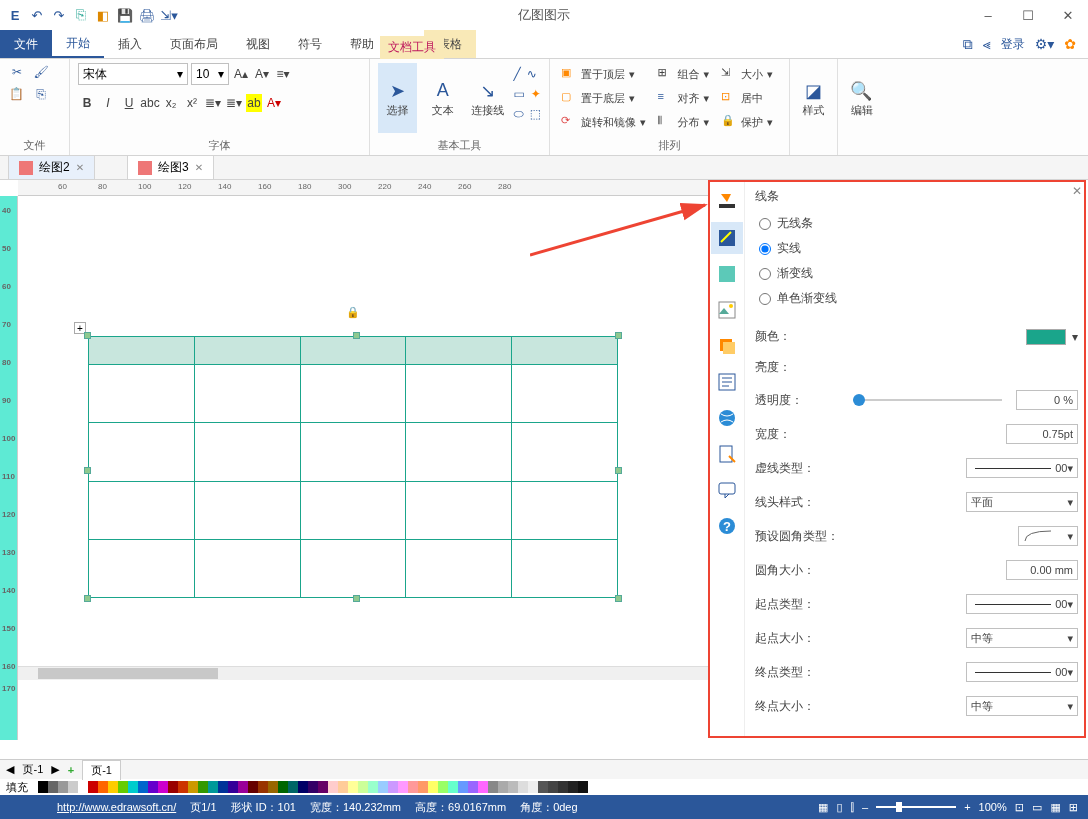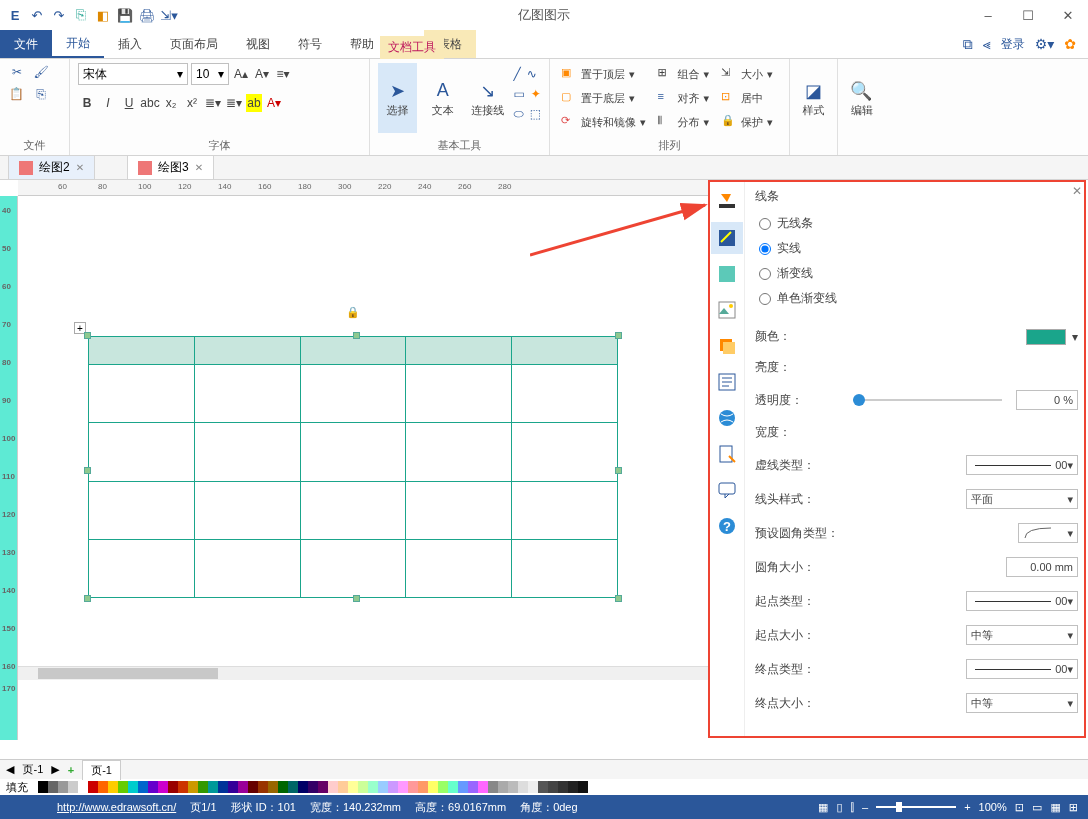--- a/index.html
+++ b/index.html
@@ -484,20 +484,23 @@
       <div class="rlabel2">透明度：</div>
       <div class="rcontrol">
           <div class="slider">
             <div class="thumb" style="left:0%"></div>
           </div>
           <div class="numbox">0 %</div>
         </div>
     </div>
     <div class="rp-row">
       <div class="rlabel2">宽度：</div>
+      <div class="rcontrol">
+          <div class="numbox" style="width:72px">0.75pt</div>
+        </div>
     </div>
     <div class="rp-row">
       <div class="rlabel2">虚线类型：</div>
       <div class="rcontrol">
           <div class="selbox">
             <span style="flex:1;border-top:1px solid #333;margin:0 4px"></span>
             <span>00</span>
             <span>▾</span>
           </div>
         </div>

